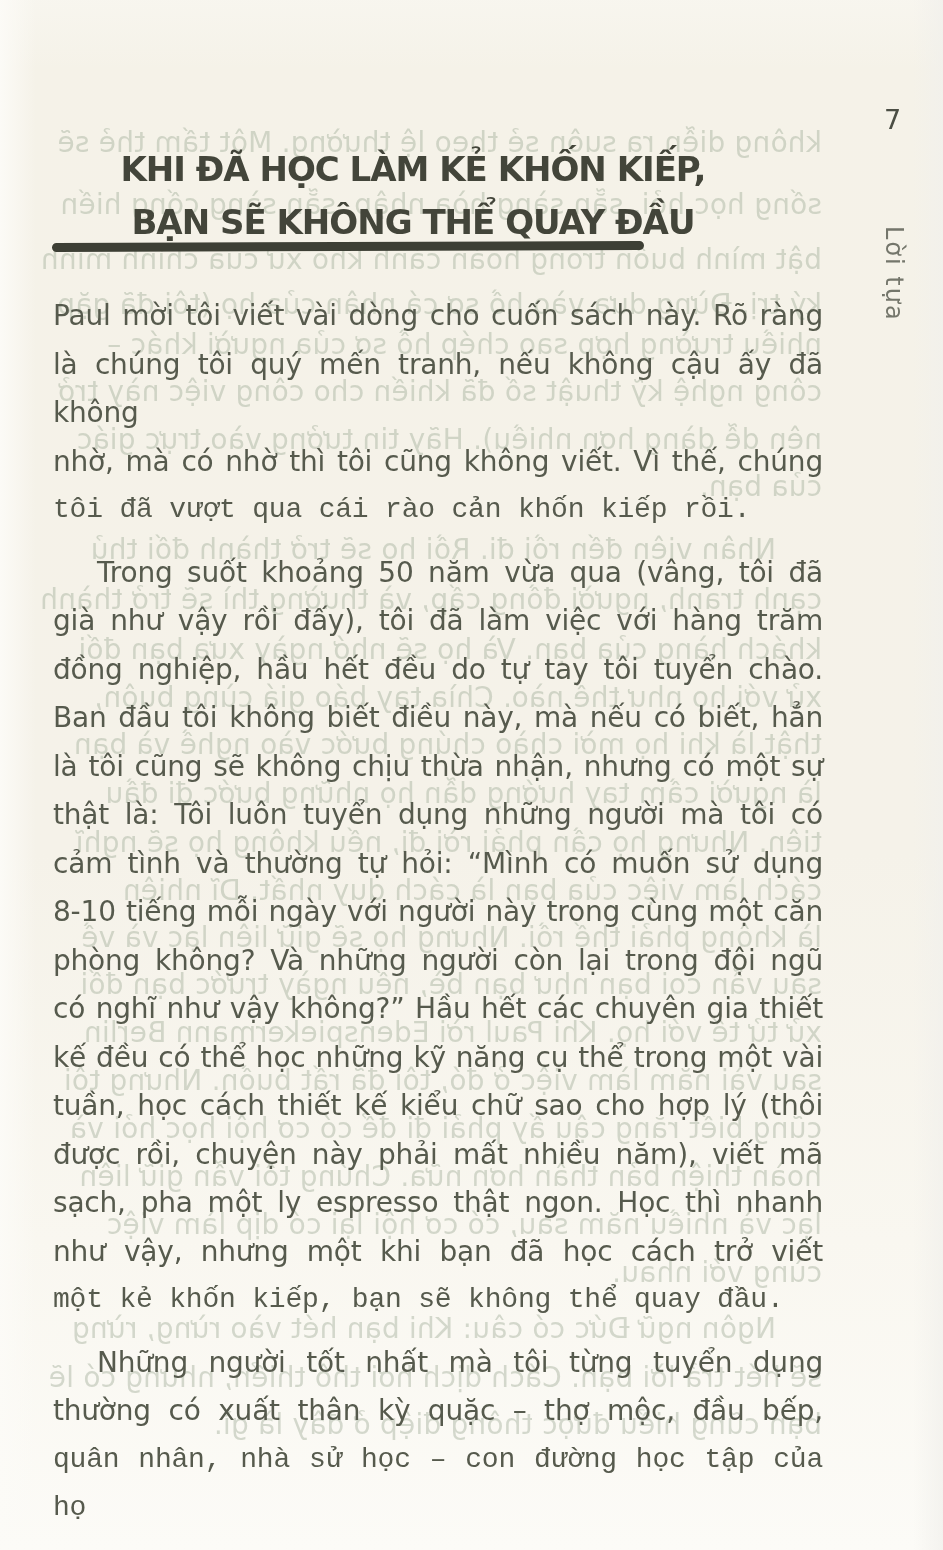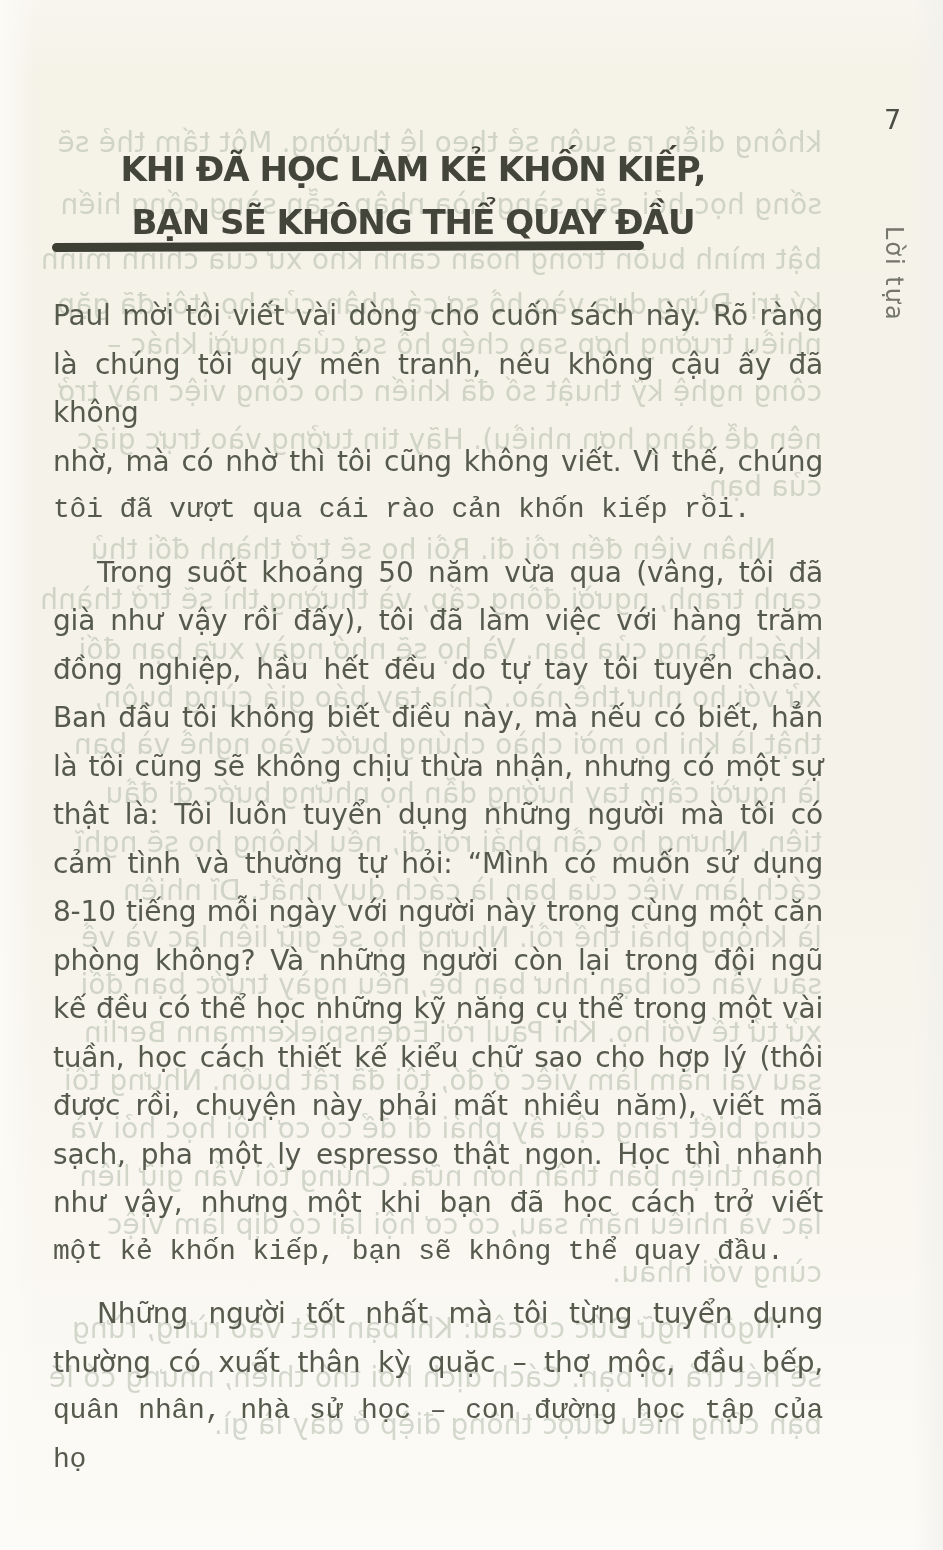--- a/index.html
+++ b/index.html
@@ -117,20 +117,21 @@
         <div class="para indent">
           <div class="pline">Trong suốt khoảng 50 năm vừa qua (vâng, tôi đã</div>
           <div class="pline">già như vậy rồi đấy), tôi đã làm việc với hàng trăm</div>
           <div class="pline">đồng nghiệp, hầu hết đều do tự tay tôi tuyển chào.</div>
           <div class="pline">Ban đầu tôi không biết điều này, mà nếu có biết, hẳn</div>
           <div class="pline">là tôi cũng sẽ không chịu thừa nhận, nhưng có một sự</div>
           <div class="pline">thật là: Tôi luôn tuyển dụng những người mà tôi có</div>
           <div class="pline">cảm tình và thường tự hỏi: “Mình có muốn sử dụng</div>
           <div class="pline">8-10 tiếng mỗi ngày với người này trong cùng một căn</div>
           <div class="pline">phòng không? Và những người còn lại trong đội ngũ</div>
+          <div class="pline">có nghĩ như vậy không?” Hầu hết các chuyên gia thiết</div>
           <div class="pline">kế đều có thể học những kỹ năng cụ thể trong một vài</div>
           <div class="pline">tuần, học cách thiết kế kiểu chữ sao cho hợp lý (thôi</div>
           <div class="pline">được rồi, chuyện này phải mất nhiều năm), viết mã</div>
           <div class="pline">sạch, pha một ly espresso thật ngon. Học thì nhanh</div>
           <div class="pline">như vậy, nhưng một khi bạn đã học cách trở viết</div>
           <div class="pline last">một kẻ khốn kiếp, bạn sẽ không thể quay đầu.</div>
         </div>
         <div class="para indent">
           <div class="pline">Những người tốt nhất mà tôi từng tuyển dụng</div>
           <div class="pline">thường có xuất thân kỳ quặc – thợ mộc, đầu bếp,</div>

